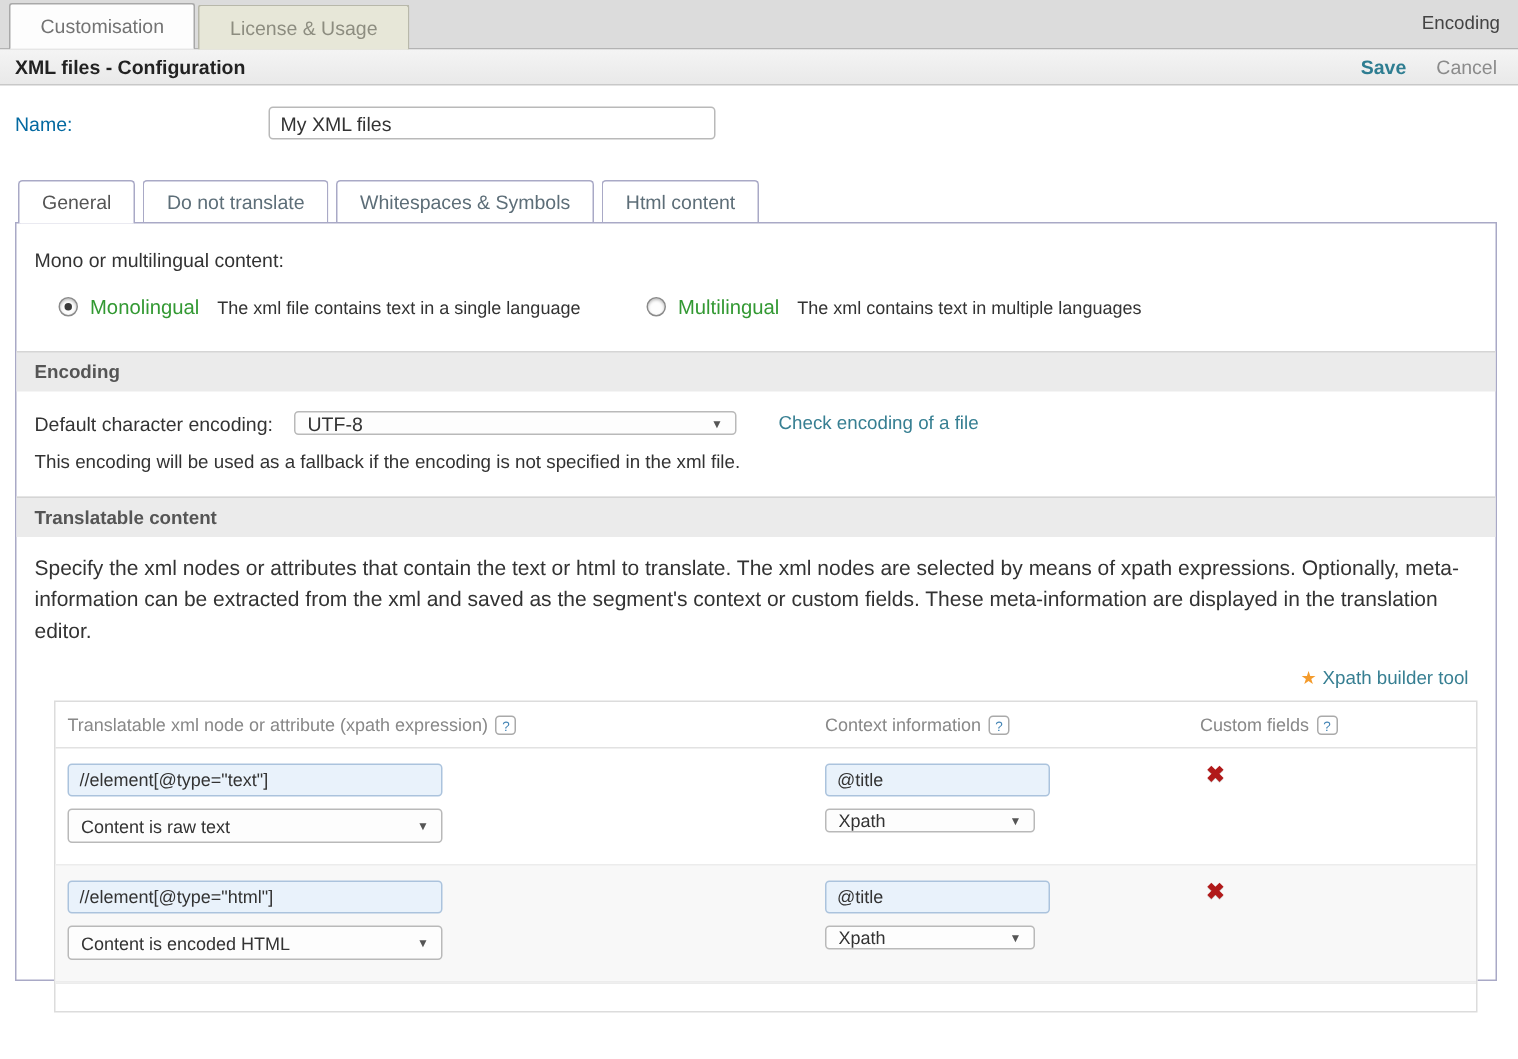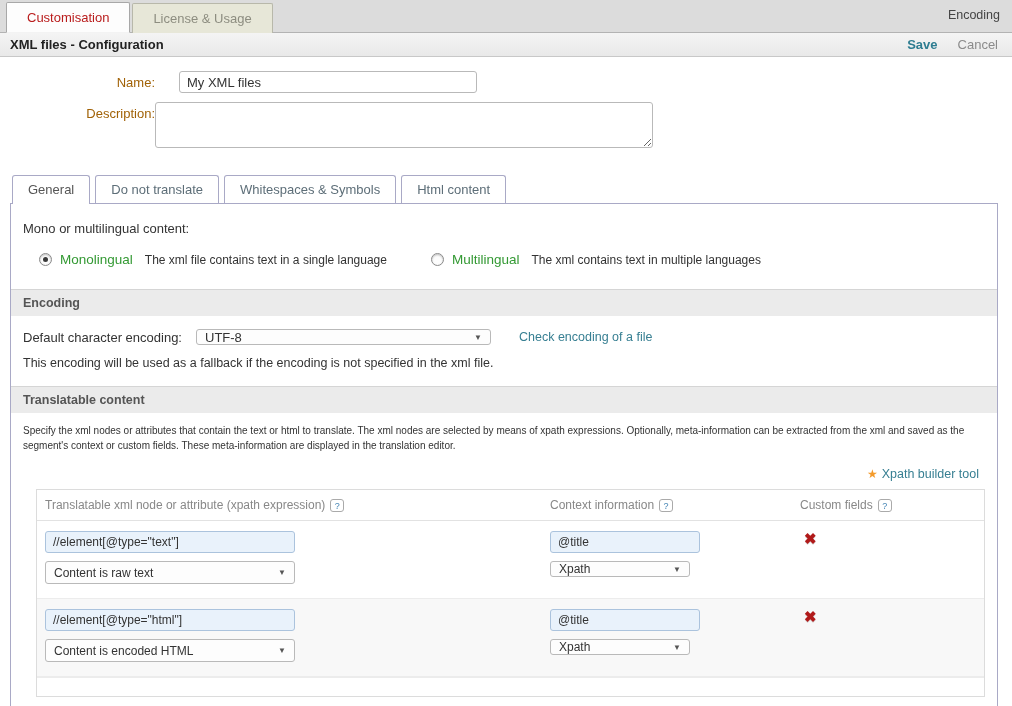--- a/index.html
+++ b/index.html
@@ -7,36 +7,36 @@
   body {
     width:1012px; height:706px; overflow:hidden;
     background:#fff; color:#333;
     font-family:"Liberation Sans", sans-serif; font-size:13px;
   }
   
   .topbar { height:33px; background:#dcdcdc; border-bottom:1px solid #b3b3b3;
             display:flex; align-items:flex-end; padding-left:6px; }
   .top-tab { padding:7px 20px 7px; font-size:13px; border:1px solid #a8a8a8;
              border-bottom:none; border-radius:2px 2px 0 0; margin-bottom:-1px; cursor:default; }
-  .top-tab.active { background:#fdfdfd; color:#b91c1c; z-index:3; position:relative;
+  .top-tab.active { background:#fdfdfd; color:#737373; z-index:3; position:relative;
                     border-bottom:1px solid #f3f3f3; }
   .top-tab.inactive { background:#e7e7d8; color:#8d8d80; border-color:#b8b8aa; margin-left:2px; }
   .settings { margin-left:auto; align-self:center; padding:0 12px 2px 0; color:#444; font-size:12.5px; }
   
   .titlebar { height:24px; background:linear-gradient(#f4f4f4,#e9e9e9);
               border-bottom:1px solid #c8c8c8; display:flex; align-items:center;
               padding:0 14px 0 10px; }
   .titlebar .title { font-weight:bold; font-size:13px; color:#222; }
   .titlebar .actions { margin-left:auto; display:flex; gap:20px; }
   .save { color:#2e7d91; font-weight:bold; cursor:pointer; }
   .cancel { color:#8b8b8b; cursor:pointer; }
   
   .main { padding:14px 14px 0 10px; }
   .form-row { display:flex; margin-bottom:9px; }
-  .form-row label { width:145px; padding-top:4px; color:#a16207;text-align:right; }
+  .form-row label { width:145px; padding-top:4px; color:#0369a1; }
   input.text { border:1px solid #b9b9b9; border-radius:3px; height:22px; width:298px;
                padding:0 7px; font:13px "Liberation Sans", sans-serif; color:#333;margin-left:24px; }
   textarea.desc { border:1px solid #b9b9b9; border-radius:3px; width:498px; height:46px;
                   resize:both; font:13px "Liberation Sans", sans-serif; }
   
   .tabs { display:flex; margin-top:27px; padding-left:2px; position:relative; z-index:2; }
   .tab { border:1px solid #a9a9c6; border-bottom:none; border-radius:3px 3px 0 0;
          padding:6px 15px; margin-right:5px; color:#5d6e78; font-size:13px;
          background:#fff; cursor:pointer; }
   .tab.active { color:#555; margin-bottom:-1px; padding-bottom:7px; background:#fff; }
@@ -63,21 +63,21 @@
   .enc-label { width:173px; }
   .select { border:1px solid #b9b9b9; border-radius:3px; height:16px; background:#fdfdfd;
             display:flex; align-items:center; padding:0 22px 0 8px; position:relative;
             color:#333; cursor:pointer; }
   .select .arrow { position:absolute; right:8px; font-size:8px; color:#555; }
   .enc-select { width:295px; }
   a.link { color:#377f92; text-decoration:none; cursor:pointer; }
   .enc-link { margin-left:28px; font-size:12.5px; }
   .enc-note { padding:11px 12px 0; font-size:12.5px; color:#333; }
   
-  .trans-desc { padding:10px 12px 0; font-size:10px; line-height:1.5; color:#333; }
+  .trans-desc { padding:10px 12px 0; font-size:14px; line-height:1.5; color:#333; }
   .xpath-row { text-align:right; padding:14px 18px 6px; font-size:12.5px; }
   .star { color:#f49b2c; margin-right:4px; font-size:12px; }
   .xtable { margin:2px 12px 0 25px; border:1px solid #dcdcdc; font-size:12px; background:#fff; }
   .thead, .trow, .addrow { display:grid; grid-template-columns:505px 250px 1fr; }
   .thead { padding:8px; color:#888; border-bottom:1px solid #e2e2e2; }
   .th { display:flex; align-items:center; }
   .help { display:inline-block; width:14px; height:13px; border:1px solid #aaa;
           border-radius:3px; text-align:center; font-size:9px; line-height:12px;
           color:#4585b5; margin-left:5px; background:#fff; flex:none; }
   .trow { padding:10px 8px 14px; }
@@ -110,24 +110,20 @@
     <span class="cancel">Cancel</span>
   </div>
 </div>
 
 <div class="main">
 
   <div class="form-row">
     <label>Name:</label>
     <input class="text" type="text" value="My XML files" style="">
   </div>
-  <div class="form-row">
-    <label>Description:</label>
-    <textarea class="desc" style=""></textarea>
-  </div>
 
   <div class="tabs">
     <div class="tab active">General</div>
     <div class="tab">Do not translate</div>
     <div class="tab">Whitespaces &amp; Symbols</div>
     <div class="tab">Html content</div>
   </div>
 
   <div class="panel">
 

